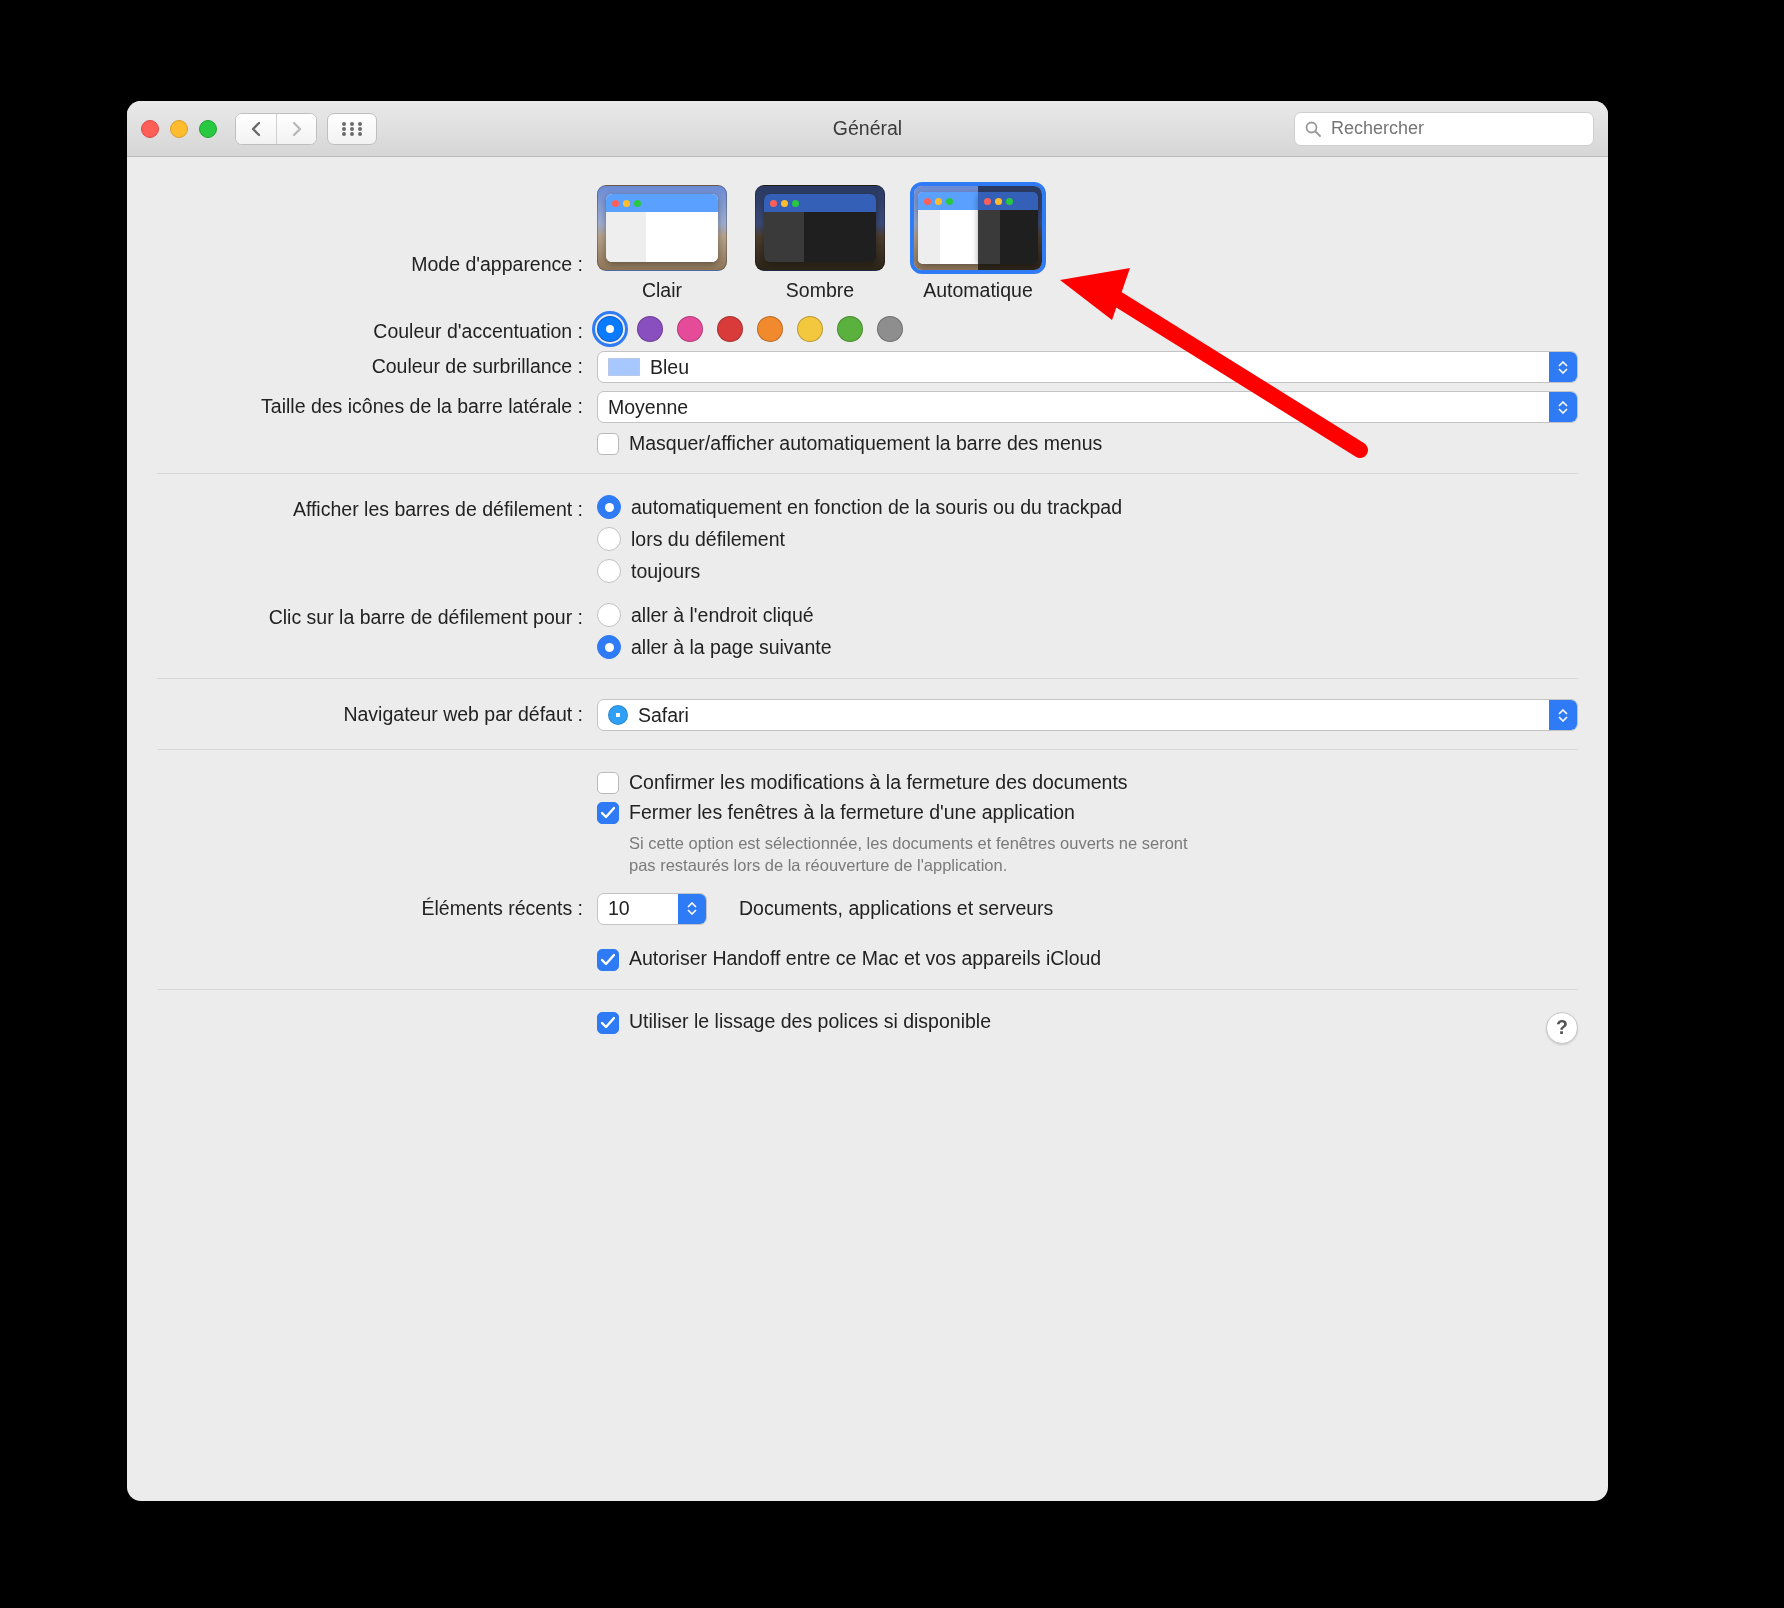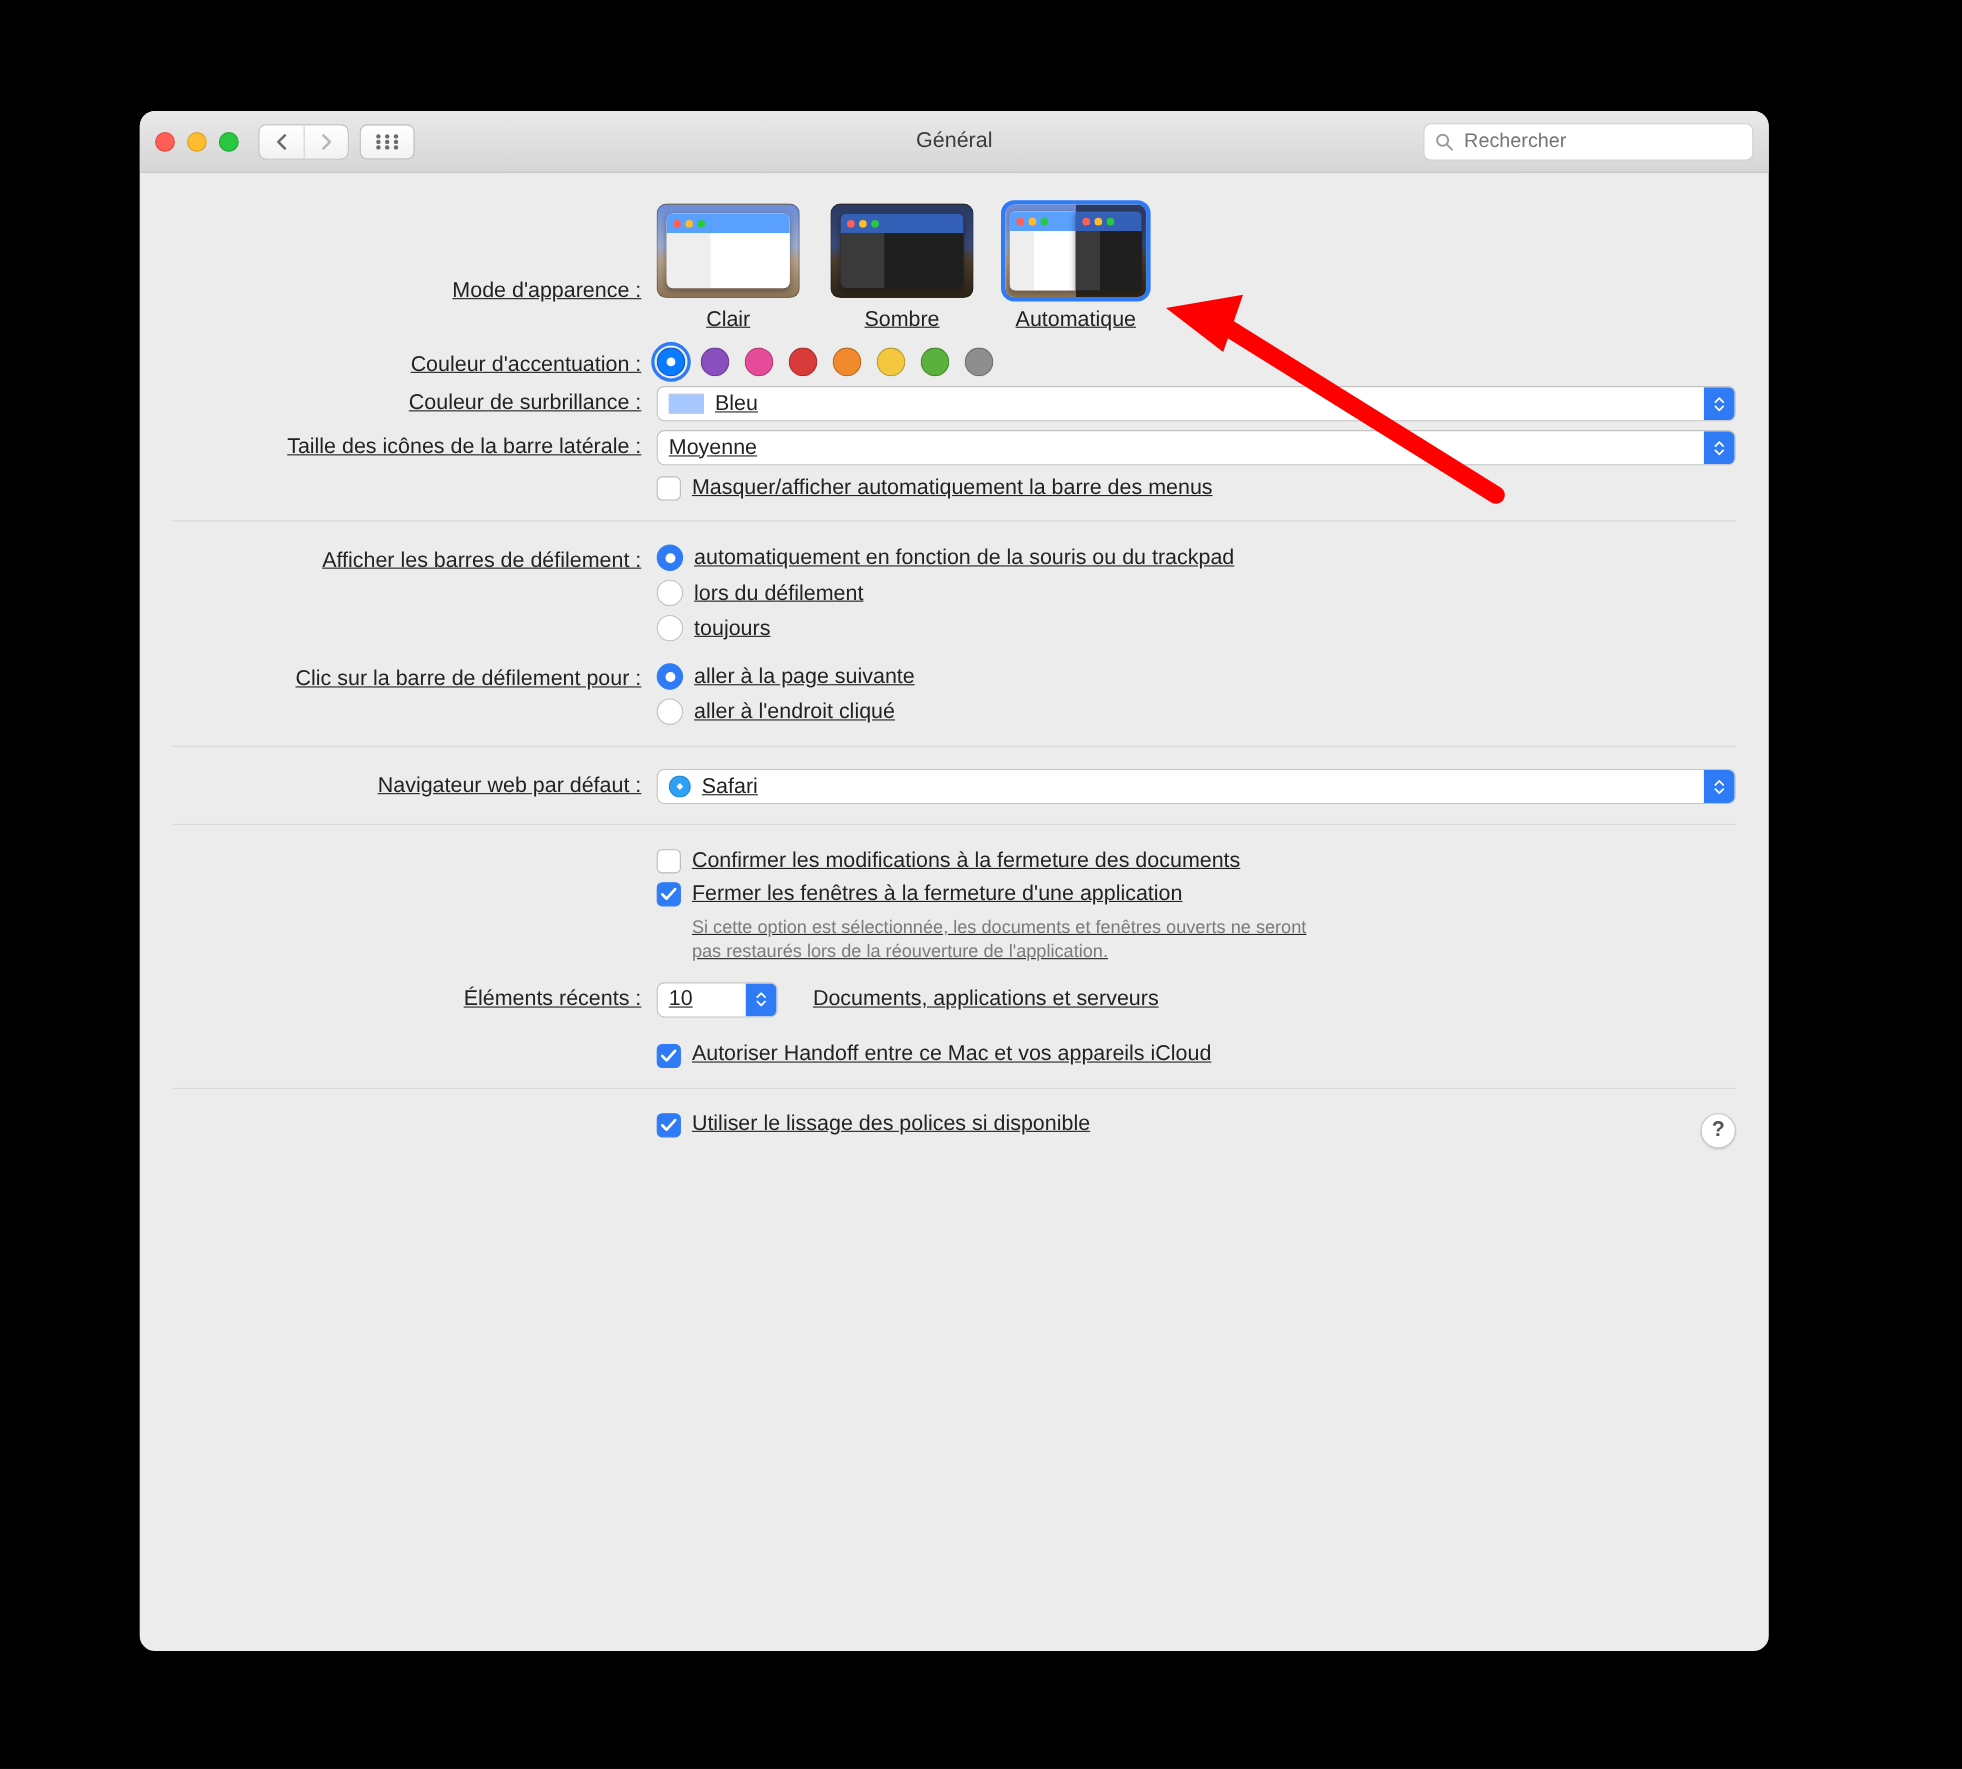--- a/index.html
+++ b/index.html
@@ -16,21 +16,21 @@
   .seg{display:flex;border:1px solid #bfbfbf;border-radius:7px;overflow:hidden;background:#fcfcfc;height:32px;}
   .seg button{width:40px;border:none;background:linear-gradient(#fff,#f2f2f2);display:flex;align-items:center;justify-content:center;}
   .seg button + button{border-left:1px solid #cfcfcf;}
   .gridbtn{margin-left:10px;border:1px solid #bfbfbf;border-radius:7px;height:32px;width:50px;background:linear-gradient(#fff,#f2f2f2);display:flex;align-items:center;justify-content:center;}
   .title{position:absolute;left:0;right:0;text-align:center;font-weight:500;color:#3b3b3b;pointer-events:none;}
   .search{margin-left:auto;width:300px;height:34px;border:1px solid #cfcfcf;border-radius:7px;background:#fff;display:flex;align-items:center;padding:0 10px;color:#9a9a9a;}
   .search svg{margin-right:8px;flex:none;}
   .search input{border:none;outline:none;flex:1;font-size:18px;background:transparent;color:#333;}
   
   .body{position:relative;padding:28px 30px 26px 30px;}
-  .row{display:flex;align-items:flex-start;margin-bottom:8px;text-decoration:underline;}
+  .row{display:flex;align-items:flex-start;margin-bottom:8px;}
   .lab{width:440px;text-align:right;padding-right:14px;padding-top:4px;color:#222;}
   .val{flex:1;display:flex;flex-direction:column;gap:6px;}
   hr.sep{border:none;border-top:1px solid #d9d9d9;margin:18px 0 20px 0;}
   
   .thumbs{display:flex;gap:28px;}
   .thumb{display:flex;flex-direction:column;align-items:center;gap:8px;}
   .thumb .tbox{width:130px;height:86px;border-radius:9px;position:relative;overflow:hidden;border:1px solid rgba(0,0,0,.25);}
   .thumb.sel .tbox{outline:4px solid #2f7bf6;outline-offset:-1px;}
   .tsky-l{background:linear-gradient(#6b8bd6 0%,#9dacce 45%,#b4a089 60%, #8e7558 100%);}
   .tsky-d{background:linear-gradient(#2b3a62 0%,#3b4a78 45%,#4b3d2e 60%, #2c2418 100%);}
@@ -273,26 +273,26 @@
               <span class="rd"></span>
               <span>toujours</span>
             </label>
         </div>
       </div>
 
       <div class="row" style="margin-top:18px">
         <div class="lab">Clic sur la barre de défilement pour :</div>
         <div class="val">
           <label class="radio">
+              <span class="rd"></span>
+              <span>aller à l'endroit cliqué</span>
+            </label>
+          <label class="radio">
               <span class="rd on"></span>
               <span>aller à la page suivante</span>
-            </label>
-          <label class="radio">
-              <span class="rd"></span>
-              <span>aller à l'endroit cliqué</span>
             </label>
         </div>
       </div>
 
       <hr class="sep">
 
       <div class="row">
         <div class="lab">Navigateur web par défaut :</div>
         <div class="val">
             <div class="select">

